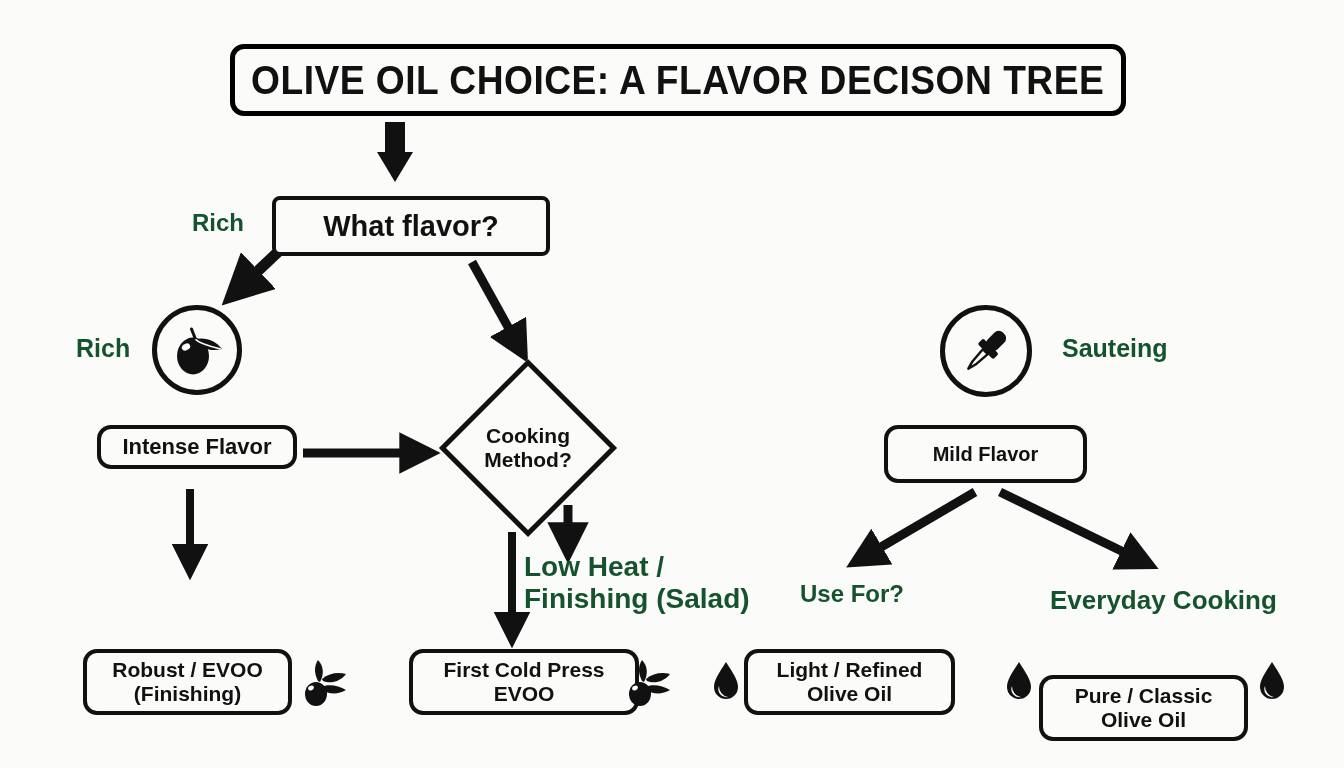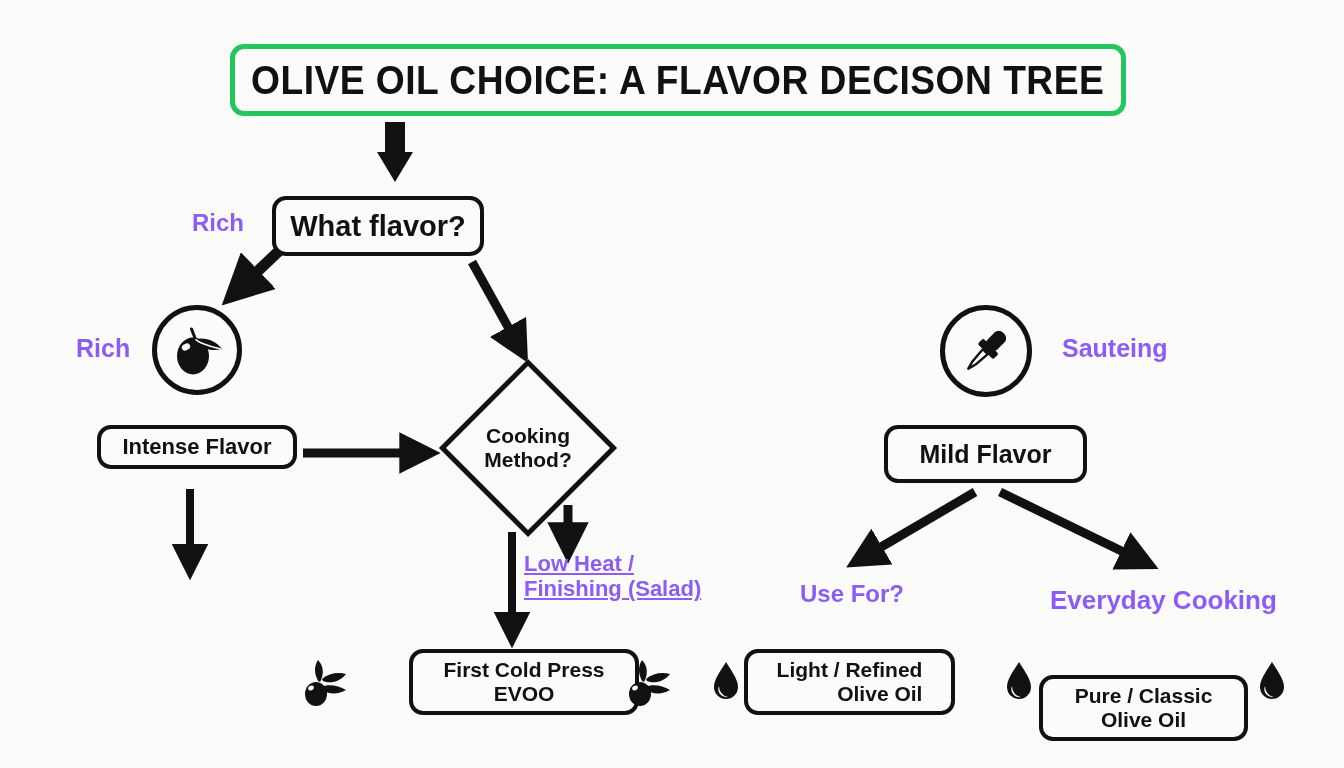--- a/index.html
+++ b/index.html
@@ -35,36 +35,37 @@
   .rbox {
     border: 4px solid #111111;
     border-radius: 14px;
     font-weight: bold;
     line-height: 1.12;
   }
   
   #title-box {
     left: 230px; top: 44px;
     width: 896px; height: 72px;
-    border: 5px solid #22c55e;
+    border: 5px solid #000000;
     border-radius: 14px;
     font-size: 40px;
     letter-spacing: 0.5px;
     font-weight: bold;
     font-stretch: condensed;
   }
   #title-box .t {
     transform: scaleX(0.93);
     white-space: nowrap;
   }
   
   #q-flavor {
     left: 272px; top: 196px;
-    width: 212px; height: 60px;
+    width: 278px; height: 60px;
     font-size: 29px;
+    border-radius: 8px;
   }
   
   .circle {
     position: absolute;
     border: 5px solid #111111;
     border-radius: 50%;
     background: #fbfbf9;
     box-sizing: border-box;
     display: flex;
     align-items: center;
@@ -74,21 +75,21 @@
   #circle-neutral { left: 940px; top: 305px; width: 92px; height: 92px; }
   
   #box-intense {
     left: 97px; top: 425px;
     width: 200px; height: 44px;
     font-size: 22px;
   }
   #box-mild {
     left: 884px; top: 425px;
     width: 203px; height: 58px;
-    font-size: 25px;
+    font-size: 20px;
   }
   
   #diamond-wrap {
     position: absolute;
     left: 440px; top: 360px;
     width: 176px; height: 176px;
   }
   #diamond-shape {
     position: absolute;
     left: 25px; top: 25px;
@@ -111,35 +112,35 @@
     line-height: 1.15;
     color: #111111;
   }
   
   .leafbox {
     font-size: 21px;
     height: 66px;
   }
   #out-robust { left: 83px; top: 649px; width: 209px; }
   #out-firstcold { left: 409px; top: 649px; width: 230px; }
-  #out-light { left: 744px; top: 649px; width: 211px; text-align: right; }
+  #out-light { left: 744px; top: 649px; width: 211px; }
   #out-pure { left: 1039px; top: 649px; width: 209px; margin-top: 26px; }
   
   .lab {
     position: absolute;
-    color: #8b5cf6;
+    color: #14532d;
     font-weight: bold;
     line-height: 1.14;
     white-space: pre-line;
   }
   #lab-rich-top { left: 192px; top: 209px; font-size: 24px; }
   #lab-rich-left { left: 76px; top: 334px; font-size: 25px; }
   #lab-neutral { left: 1062px; top: 334px; font-size: 25px; }
   #lab-highheat { left: 204px; top: 553px; font-size: 23px; text-align: left; }
-  #lab-lowheat { left: 524px; top: 551px; font-size: 22px; text-align: left; text-decoration: underline; }
+  #lab-lowheat { left: 524px; top: 551px; font-size: 28px; text-align: left; }
   #lab-usefor { left: 800px; top: 580px; font-size: 24px; }
   #lab-everyday { left: 1050px; top: 586px; font-size: 26px; }
   
   .sideicon { position: absolute; }
 </style>
 </head>
 <body>
 
 <div id="canvas">
 
@@ -226,20 +227,24 @@
   </div>
 
   <div class="node rbox" id="box-intense">
     <span>Intense Flavor</span>
   </div>
 
   <div class="node rbox" id="box-mild">
     <span>Mild Flavor</span>
   </div>
 
+  <div class="node rbox leafbox" id="out-robust">
+    <span style="white-space: pre-line;">Robust / EVOO
+(Finishing)</span>
+  </div>
 
   <div class="node rbox leafbox" id="out-firstcold">
     <span style="white-space: pre-line;">First Cold Press
 EVOO</span>
   </div>
 
   <div class="node rbox leafbox" id="out-light">
     <span style="white-space: pre-line;">Light / Refined
 Olive Oil</span>
   </div>

